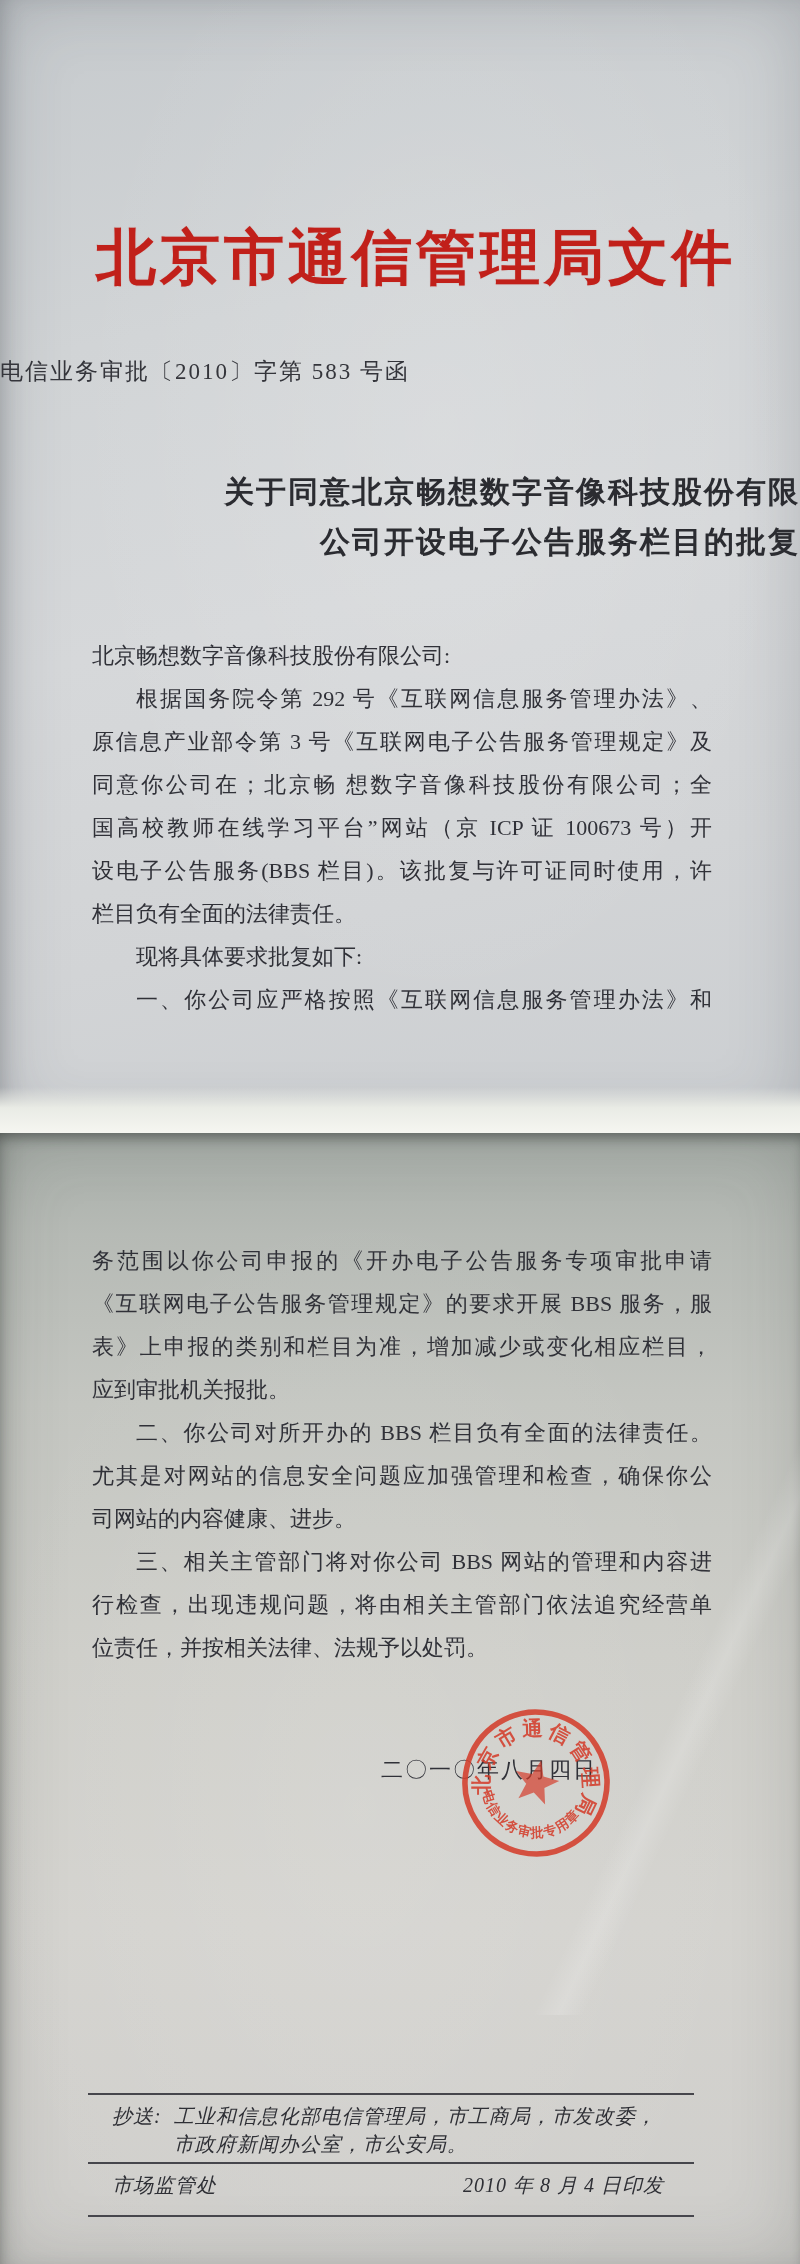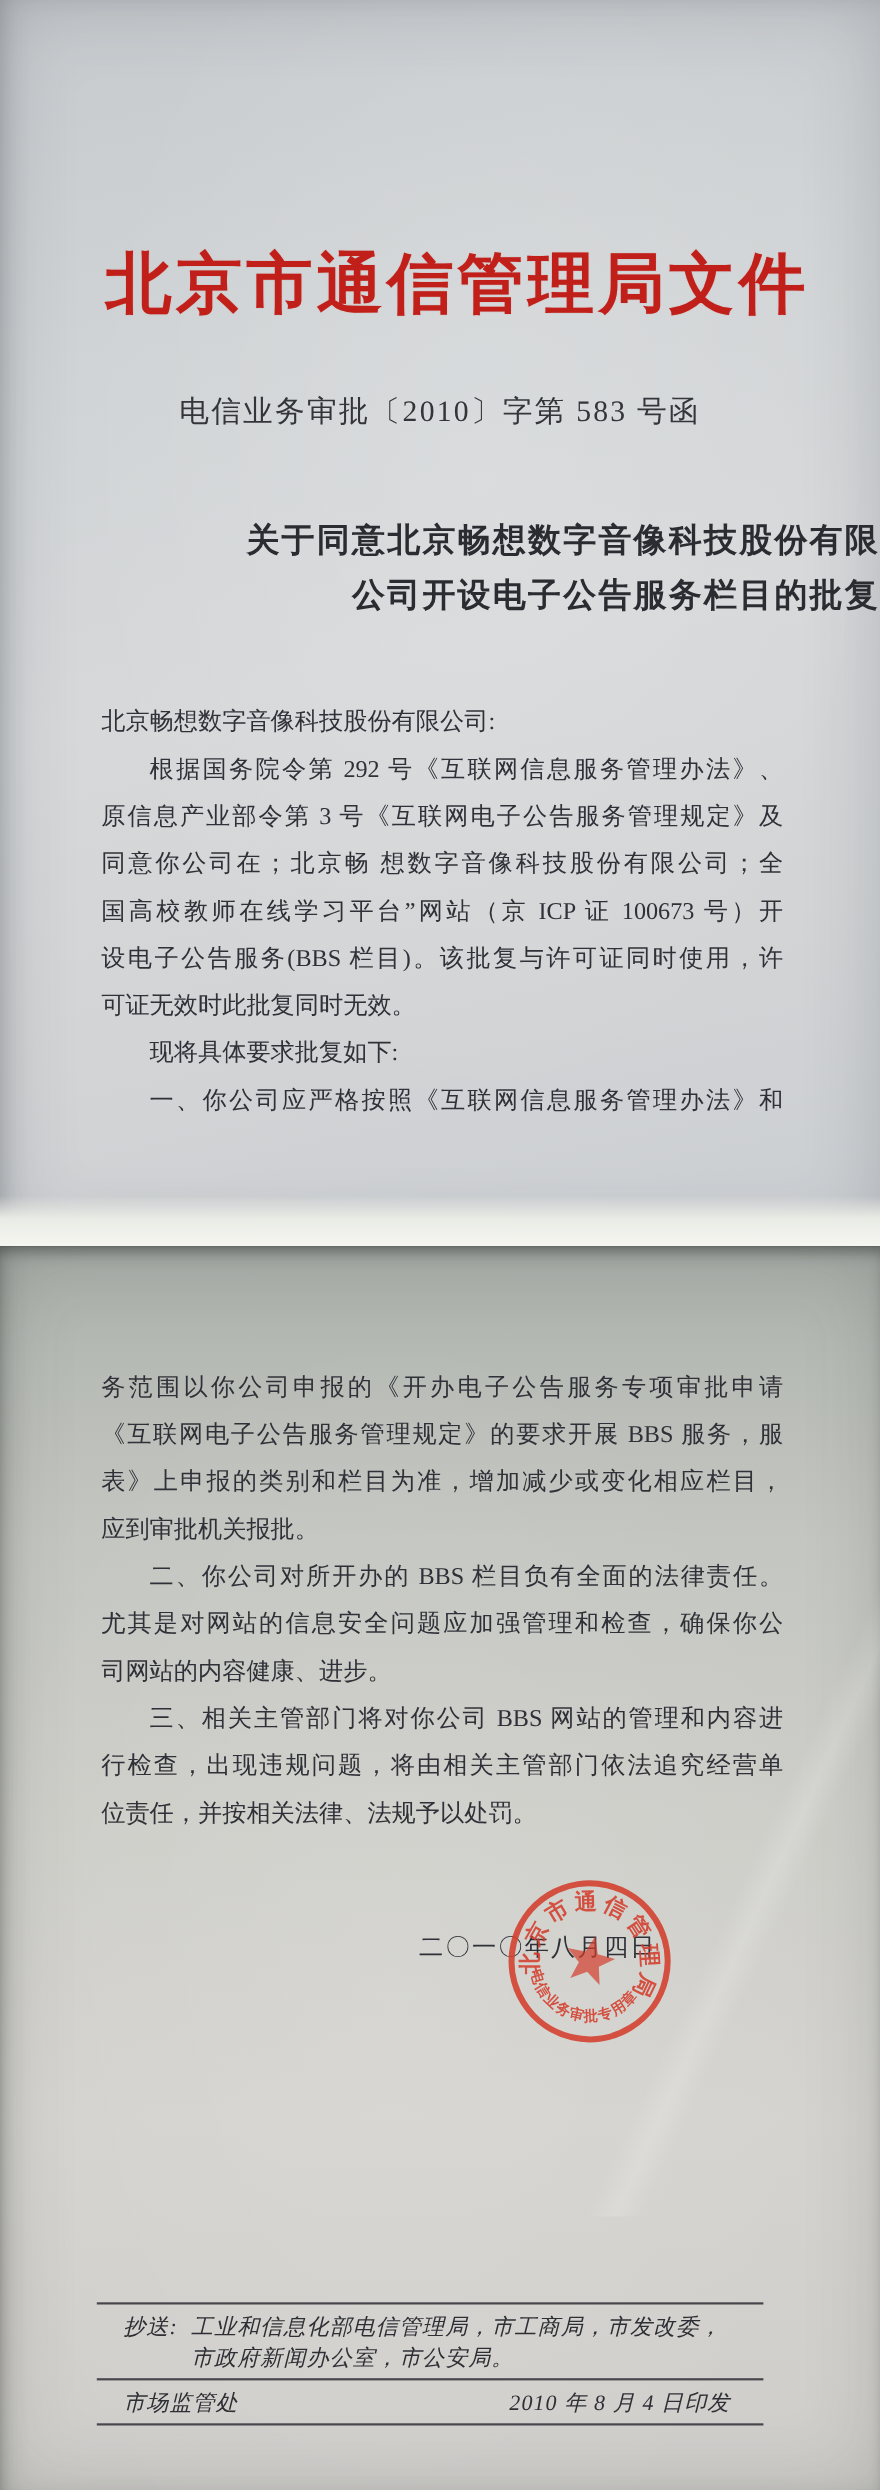--- a/index.html
+++ b/index.html
@@ -33,63 +33,63 @@
   .page2::after{ 
     content:"";position:absolute;right:0;top:18%;width:40%;height:60%;pointer-events:none;
     background:linear-gradient(115deg,transparent 58%,rgba(255,255,255,.16) 62%,transparent 66%);
   }
   
   .red-head{
     position:absolute;top:218px;left:16px;width:100%;margin:0;text-align:center;
     font-size:60px;font-weight:bold;letter-spacing:4px;color:#c1201a;
     text-shadow:0 0 1px rgba(193,32,26,.4);
   }
-  .docnum{position:absolute;top:356px;left:0;width:100%;text-align:center;
-    font-size:27px;letter-spacing:2px;color:#34353b;}
+  .docnum{position:absolute;top:356px;left:0;width:100%;text-align:left;
+    font-size:23px;letter-spacing:2px;color:#34353b;}
   .title{position:absolute;top:467px;left:0;width:100%;text-align:right;
     font-size:30px;font-weight:bold;line-height:50px;letter-spacing:2px;color:#2b2c31;}
   .body{position:absolute;left:92px;width:620px;font-size:22px;color:#303138;}
   .body1{top:634px;}
   .body2{top:106px;}
   .ln{height:43px;line-height:43px;overflow:hidden;white-space:nowrap;}
   .just{text-align:justify;text-align-last:justify;white-space:normal;}
   .indent{text-indent:44px;}
   
   .date{position:absolute;left:381px;top:622px;font-size:22px;letter-spacing:2px;color:#303138;}
   .seal{position:absolute;left:458px;top:572px;width:156px;height:156px;opacity:.86;}
   .seal text{fill:#d43b29;}
   .seal .arc-top{font-size:20px;font-weight:bold;letter-spacing:4px;}
   .seal .arc-bottom{font-size:13px;font-weight:bold;letter-spacing:1px;}
   
   .foot{position:absolute;left:88px;top:960px;width:606px;font-size:20px;color:#2e2f35;font-style:italic;}
   .rule{height:2px;background:#46464c;}
   .cc-row{display:flex;align-items:flex-start;padding:7px 4px 4px 24px;line-height:28px;letter-spacing:1px;}
   .cc-label{flex:none;margin-right:12px;}
-  .issuer-row{display:flex;justify-content:space-between;padding:6px 30px 3px 24px;line-height:30px;letter-spacing:1px;}
+  .issuer-row{display:flex;justify-content:space-between;padding:6px 30px 15px 24px;line-height:30px;letter-spacing:1px;}
 </style>
 </head>
 <body>
 
 <div class="photo">
 
   <section class="page page1">
     <h1 class="red-head">北京市通信管理局文件</h1>
     <div class="docnum">电信业务审批〔2010〕字第 583 号函</div>
     <div class="title">
       <div>关于同意北京畅想数字音像科技股份有限</div>
       <div>公司开设电子公告服务栏目的批复</div>
     </div>
     <div class="body body1">
       <div class="ln">北京畅想数字音像科技股份有限公司:</div>
       <div class="ln just indent">根据国务院令第 292 号《互联网信息服务管理办法》、</div>
       <div class="ln just">原信息产业部令第 3 号《互联网电子公告服务管理规定》及</div>
       <div class="ln just">同意你公司在；北京畅 想数字音像科技股份有限公司；全</div>
       <div class="ln just">国高校教师在线学习平台”网站（京 ICP 证 100673 号）开</div>
       <div class="ln just">设电子公告服务(BBS 栏目)。该批复与许可证同时使用，许</div>
-      <div class="ln">可证无效时此批复同时无效。</div>
+      <div class="ln">栏目负有全面的法律责任。</div>
       <div class="ln indent">现将具体要求批复如下:</div>
       <div class="ln just indent">一、你公司应严格按照《互联网信息服务管理办法》和</div>
     </div>
     <div class="page-edge"></div>
   </section>
 
   <section class="page page2">
     <div class="body body2">
       <div class="ln just">务范围以你公司申报的《开办电子公告服务专项审批申请</div>
       <div class="ln just">《互联网电子公告服务管理规定》的要求开展 BBS 服务，服</div>

